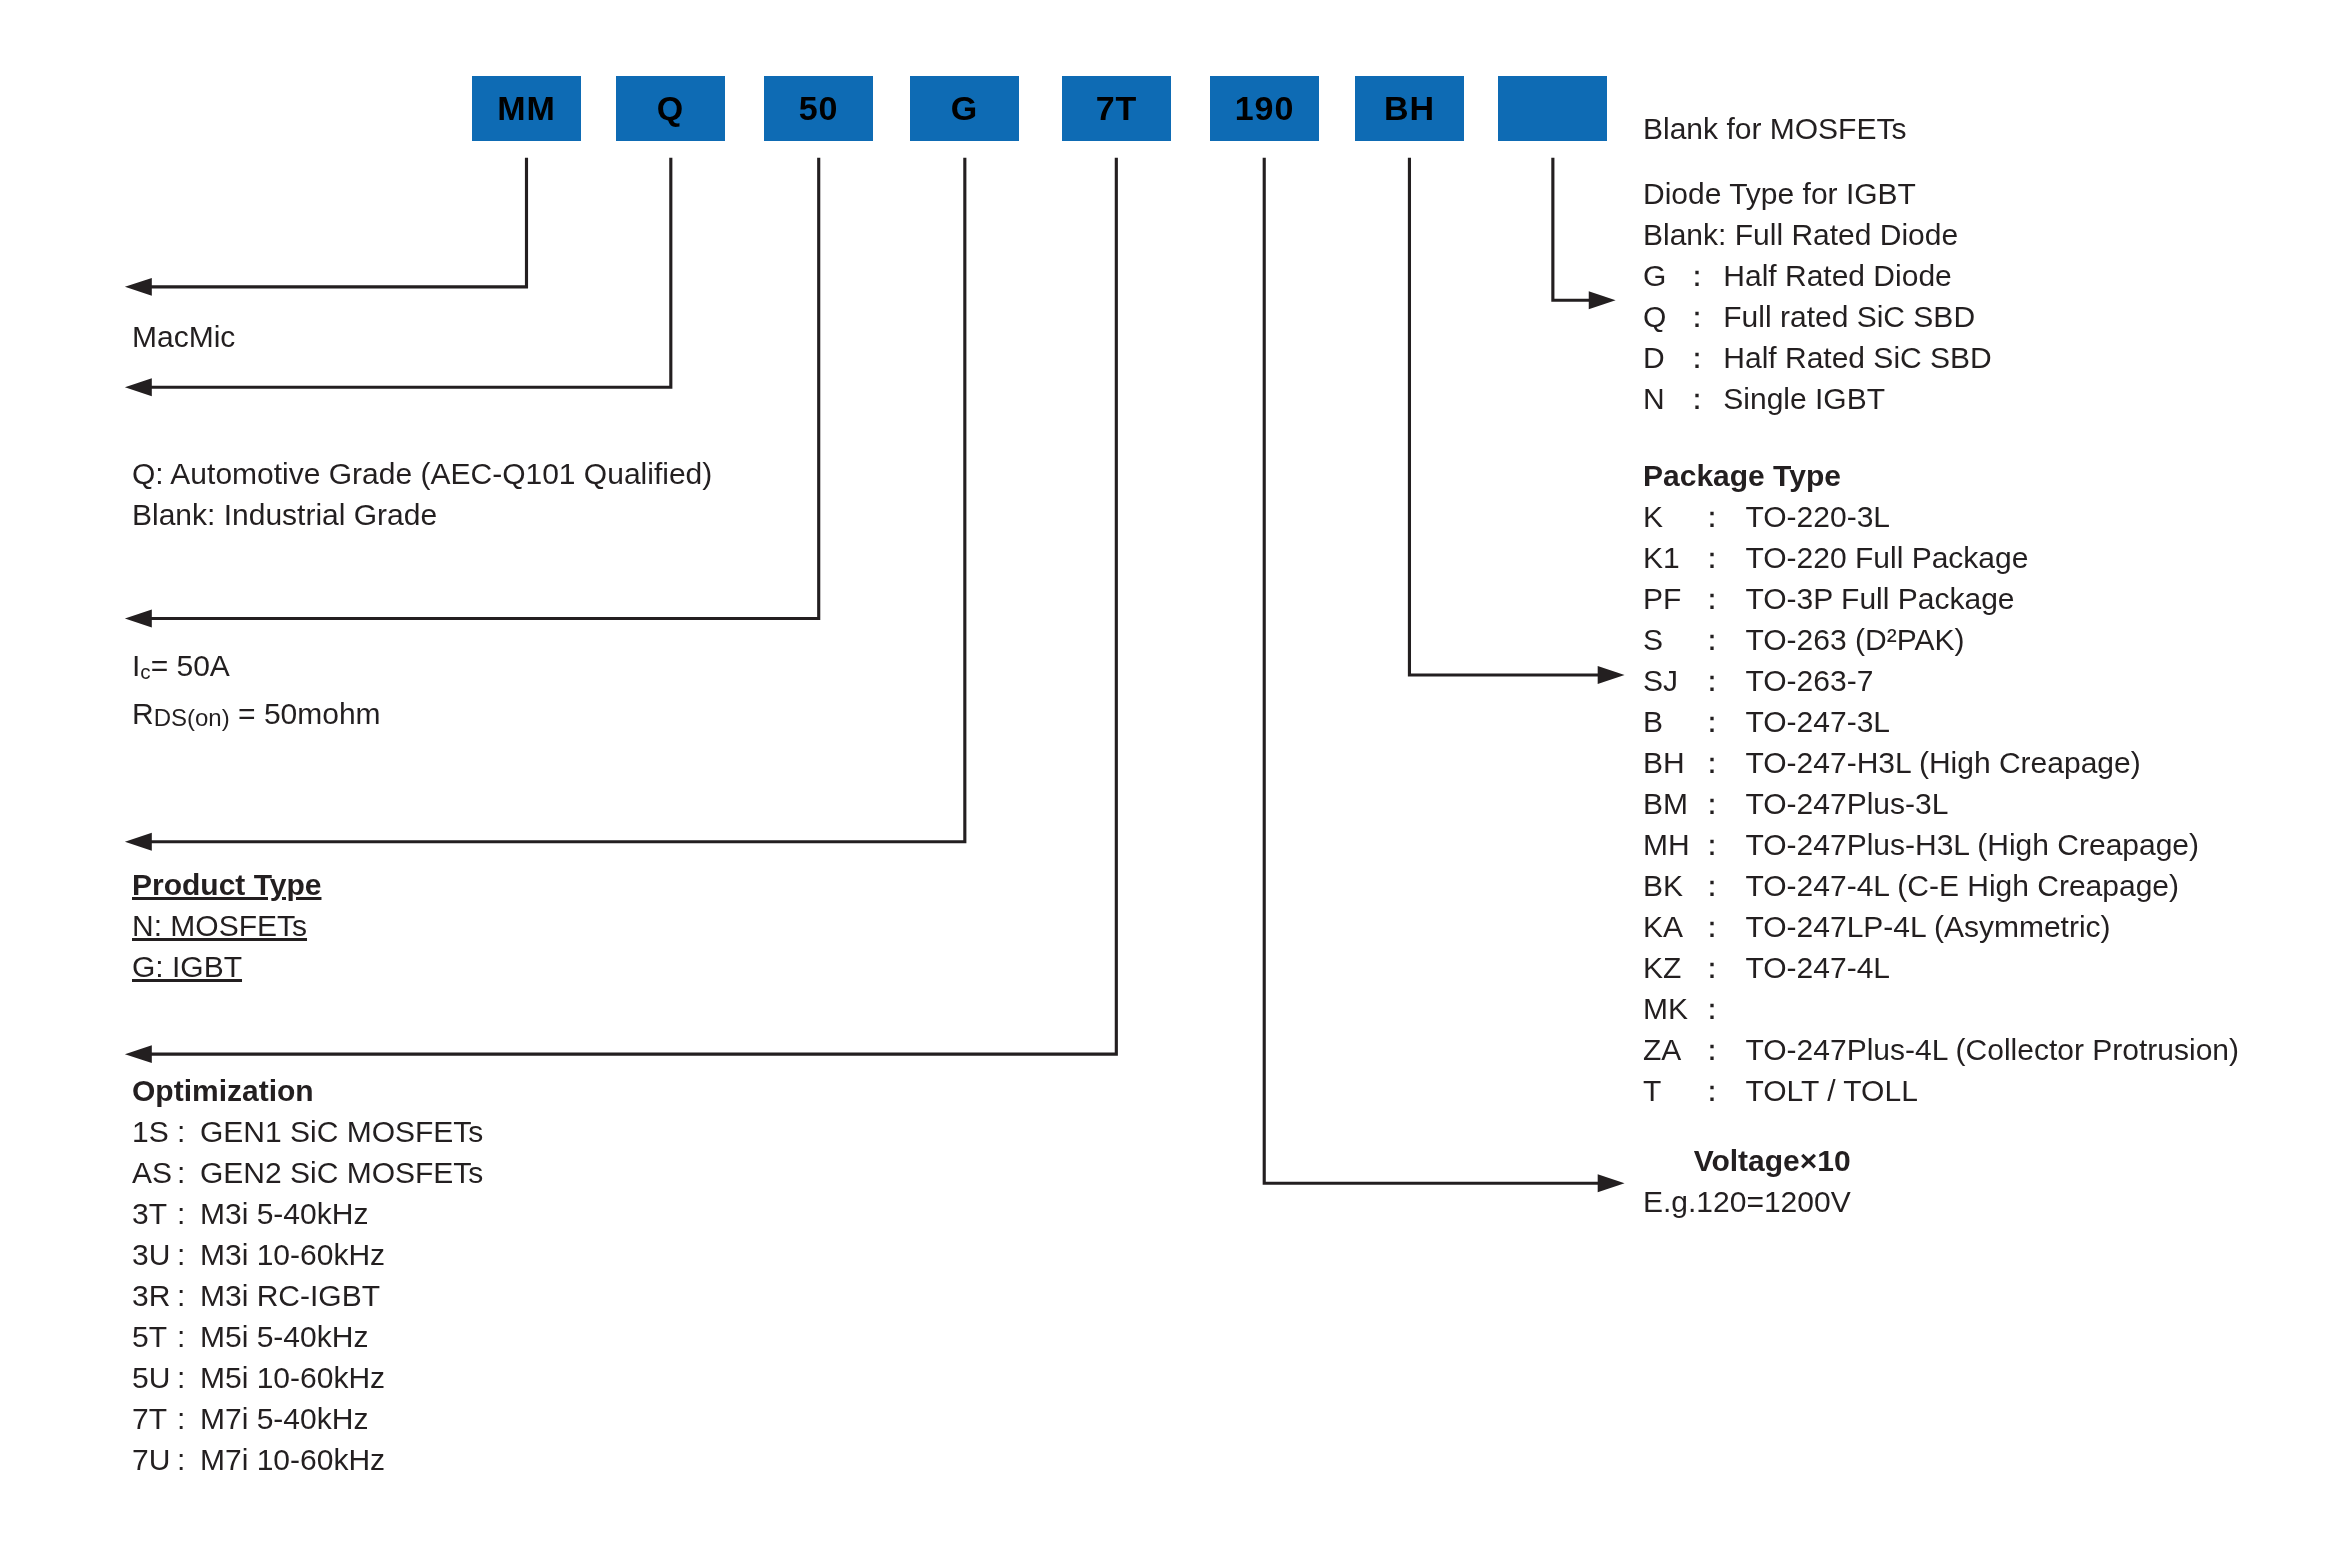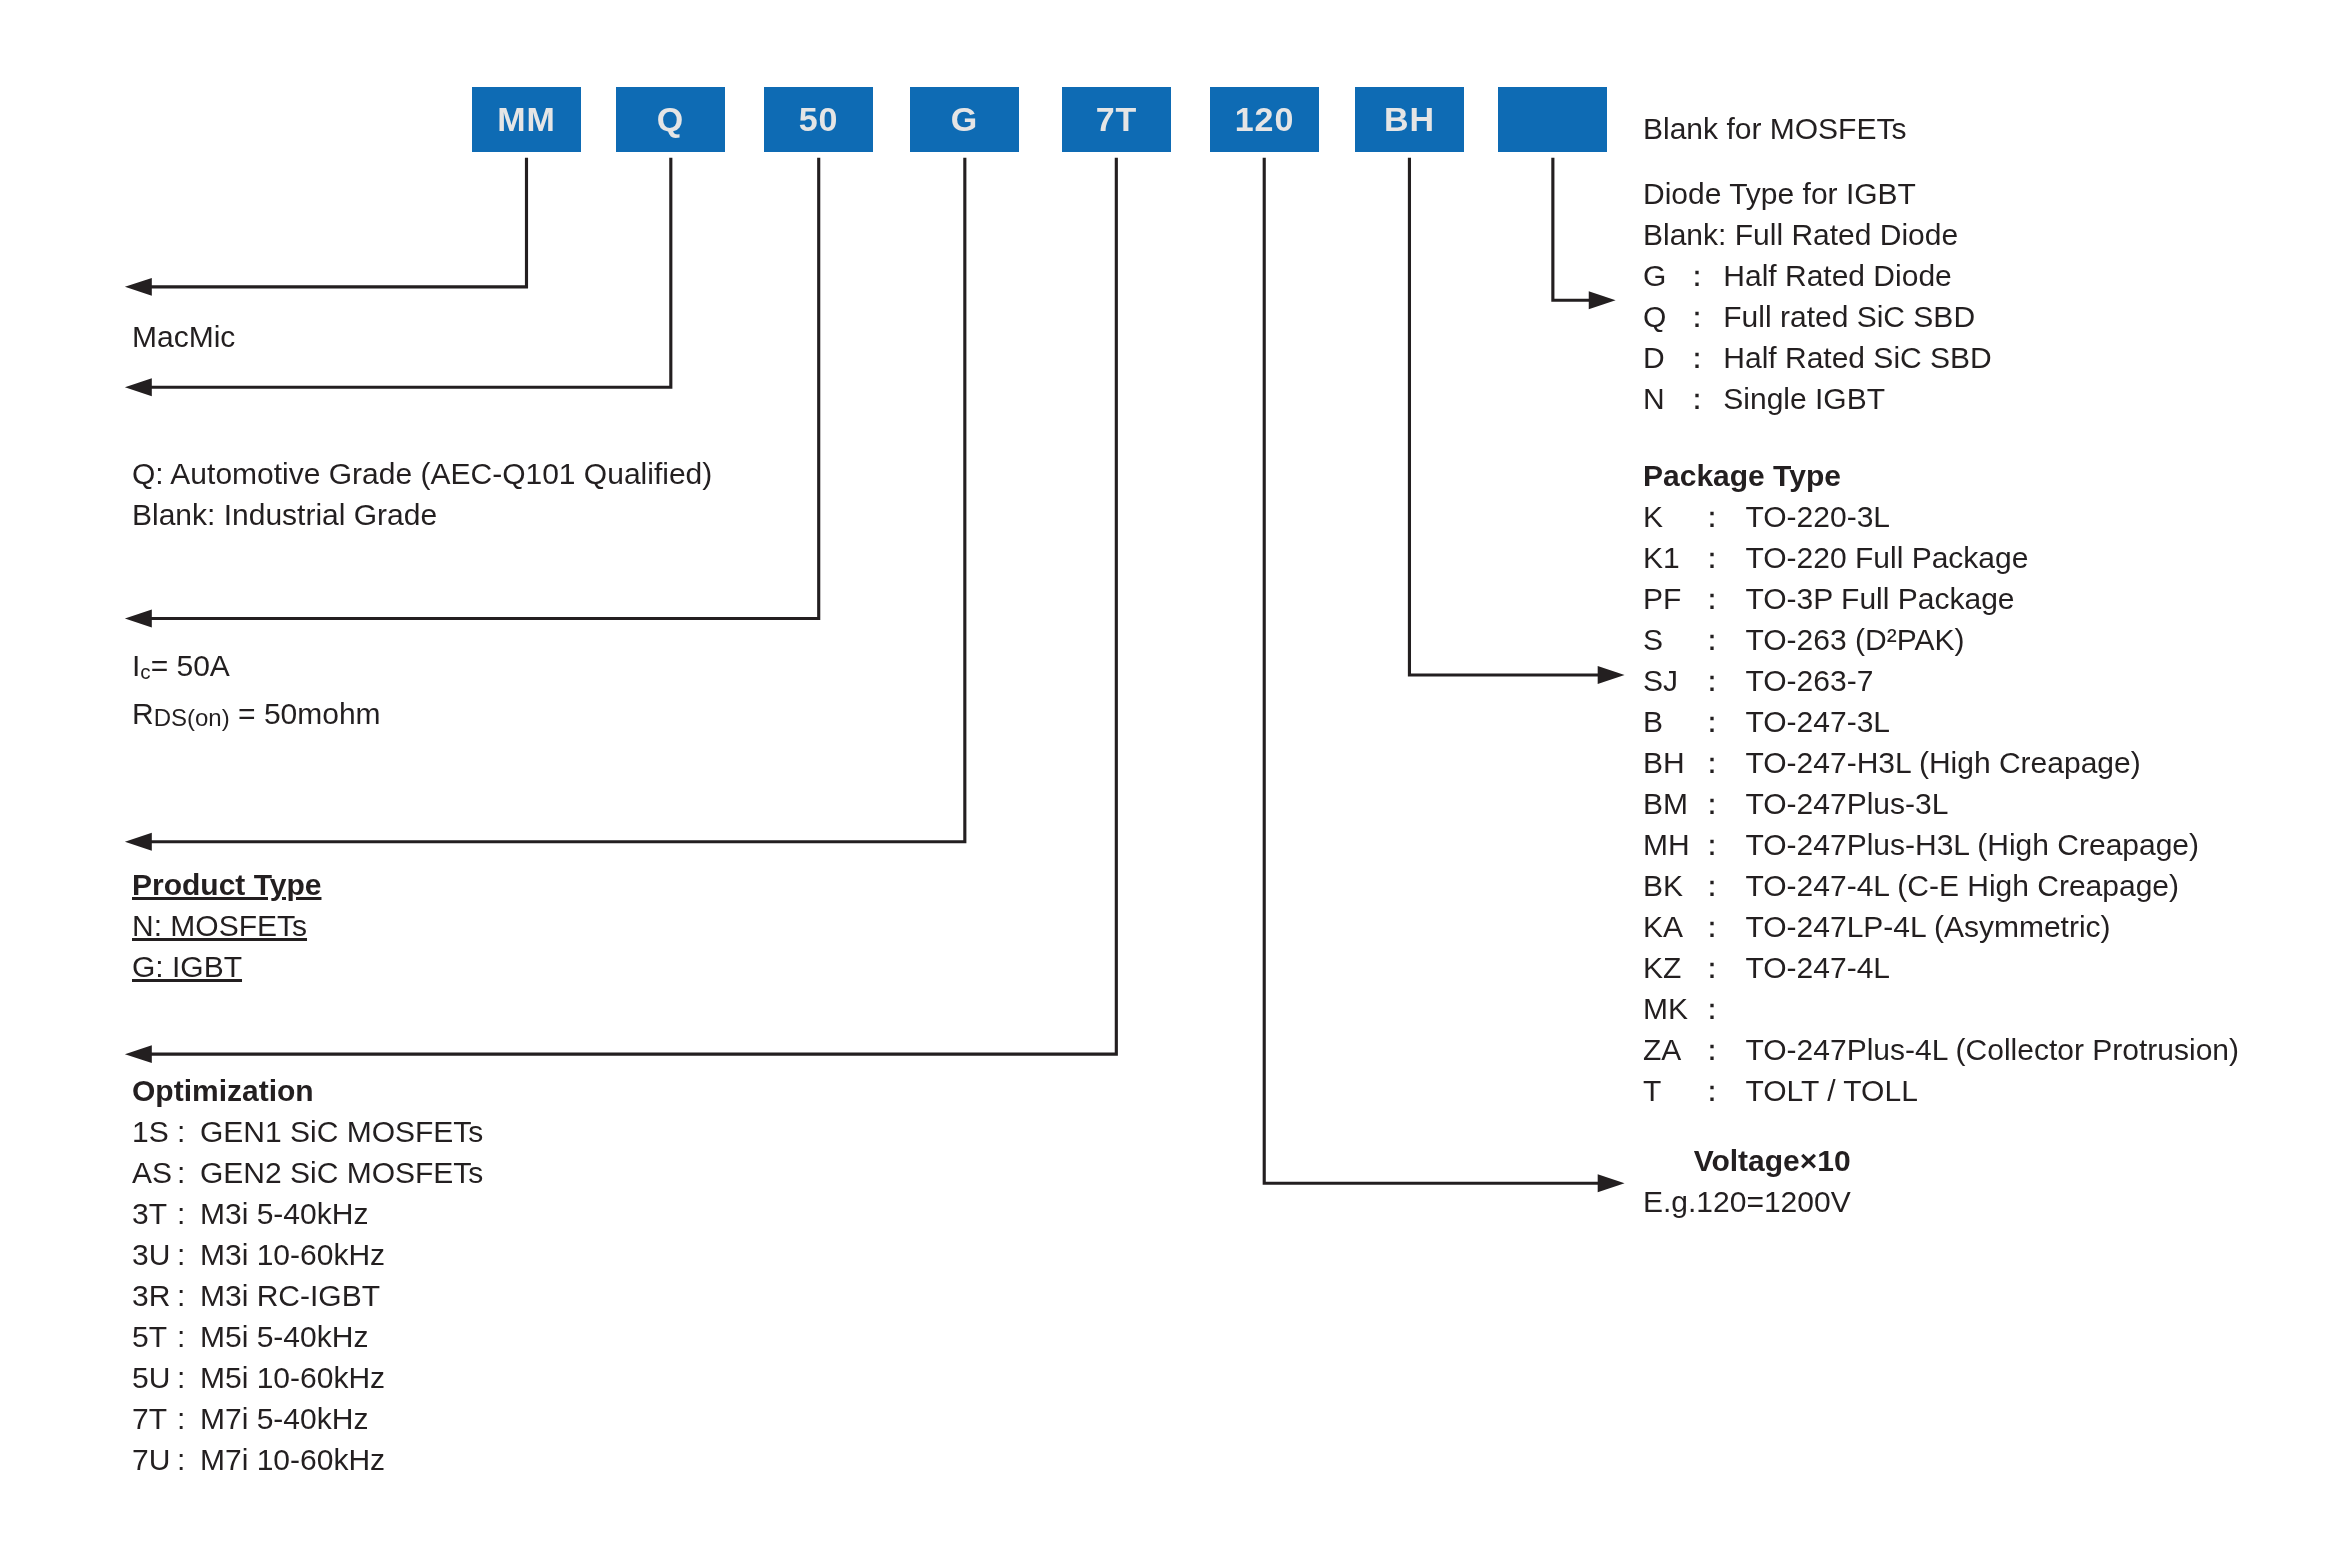--- a/index.html
+++ b/index.html
@@ -1,22 +1,22 @@
 <!DOCTYPE html>
 <html style="font-size:14.3px"><head>
 <meta charset="utf-8">
 <style>
   html,body{margin:0;padding:0;background:#ffffff;}
   .canvas{position:relative;width:2342px;height:1566px;background:#ffffff;overflow:hidden;
           font-family:"Liberation Sans","DejaVu Sans",sans-serif;color:#231f20;}
   .abs{position:absolute;}
   svg.wires{position:absolute;left:0;top:0;width:2342px;height:1566px;}
-  .codebox{position:absolute;top:87px;width:109px;height:65px;background:#0E6BB4;
+  .codebox{position:absolute;top:76px;width:109px;height:65px;background:#0E6BB4;
            display:flex;align-items:center;justify-content:center;
-           color:#e5e5e5;font-weight:bold;font-size:34px;letter-spacing:0.9px;}
+           color:#000000;font-weight:bold;font-size:34px;letter-spacing:0.9px;}
   .t{font-size:30px;line-height:41px;white-space:nowrap;}
   .t-tight{font-size:30px;line-height:45px;white-space:nowrap;}
   .bold{font-weight:bold;}
   .row{display:flex;align-items:baseline;}
   .code-pkg{width:54px;flex:0 0 auto;}
   .colon-pkg{width:30.5px;flex:0 0 auto;}
   .lbl-pkg{margin-left:18px;}
   .code-d{width:39px;flex:0 0 auto;}
   .colon-d{width:27px;flex:0 0 auto;}
   .lbl-d{margin-left:14.3px;}
@@ -52,21 +52,21 @@
       <polygon points="1812,753 1782,743 1782,763"></polygon>
       <polygon points="1802,335 1772,325 1772,345"></polygon>
     </g>
   </svg>
 
   <div class="codebox" style="left:472px;">MM</div>
   <div class="codebox" style="left:616px;">Q</div>
   <div class="codebox" style="left:764px;">50</div>
   <div class="codebox" style="left:910px;">G</div>
   <div class="codebox" style="left:1062px;">7T</div>
-  <div class="codebox" style="left:1210px;">120</div>
+  <div class="codebox" style="left:1210px;">190</div>
   <div class="codebox" style="left:1355px;">BH</div>
   <div class="codebox" style="left:1498px;"></div>
 
   <div class="abs t" style="left:132px;top:316px;">MacMic</div>
 
   <div class="abs" style="left:132px;top:424px;margin-top:29px;">
     <div class="t">Q:  Automotive Grade (AEC-Q101 Qualified)</div>
     <div class="t">Blank: Industrial Grade</div>
   </div>
 

